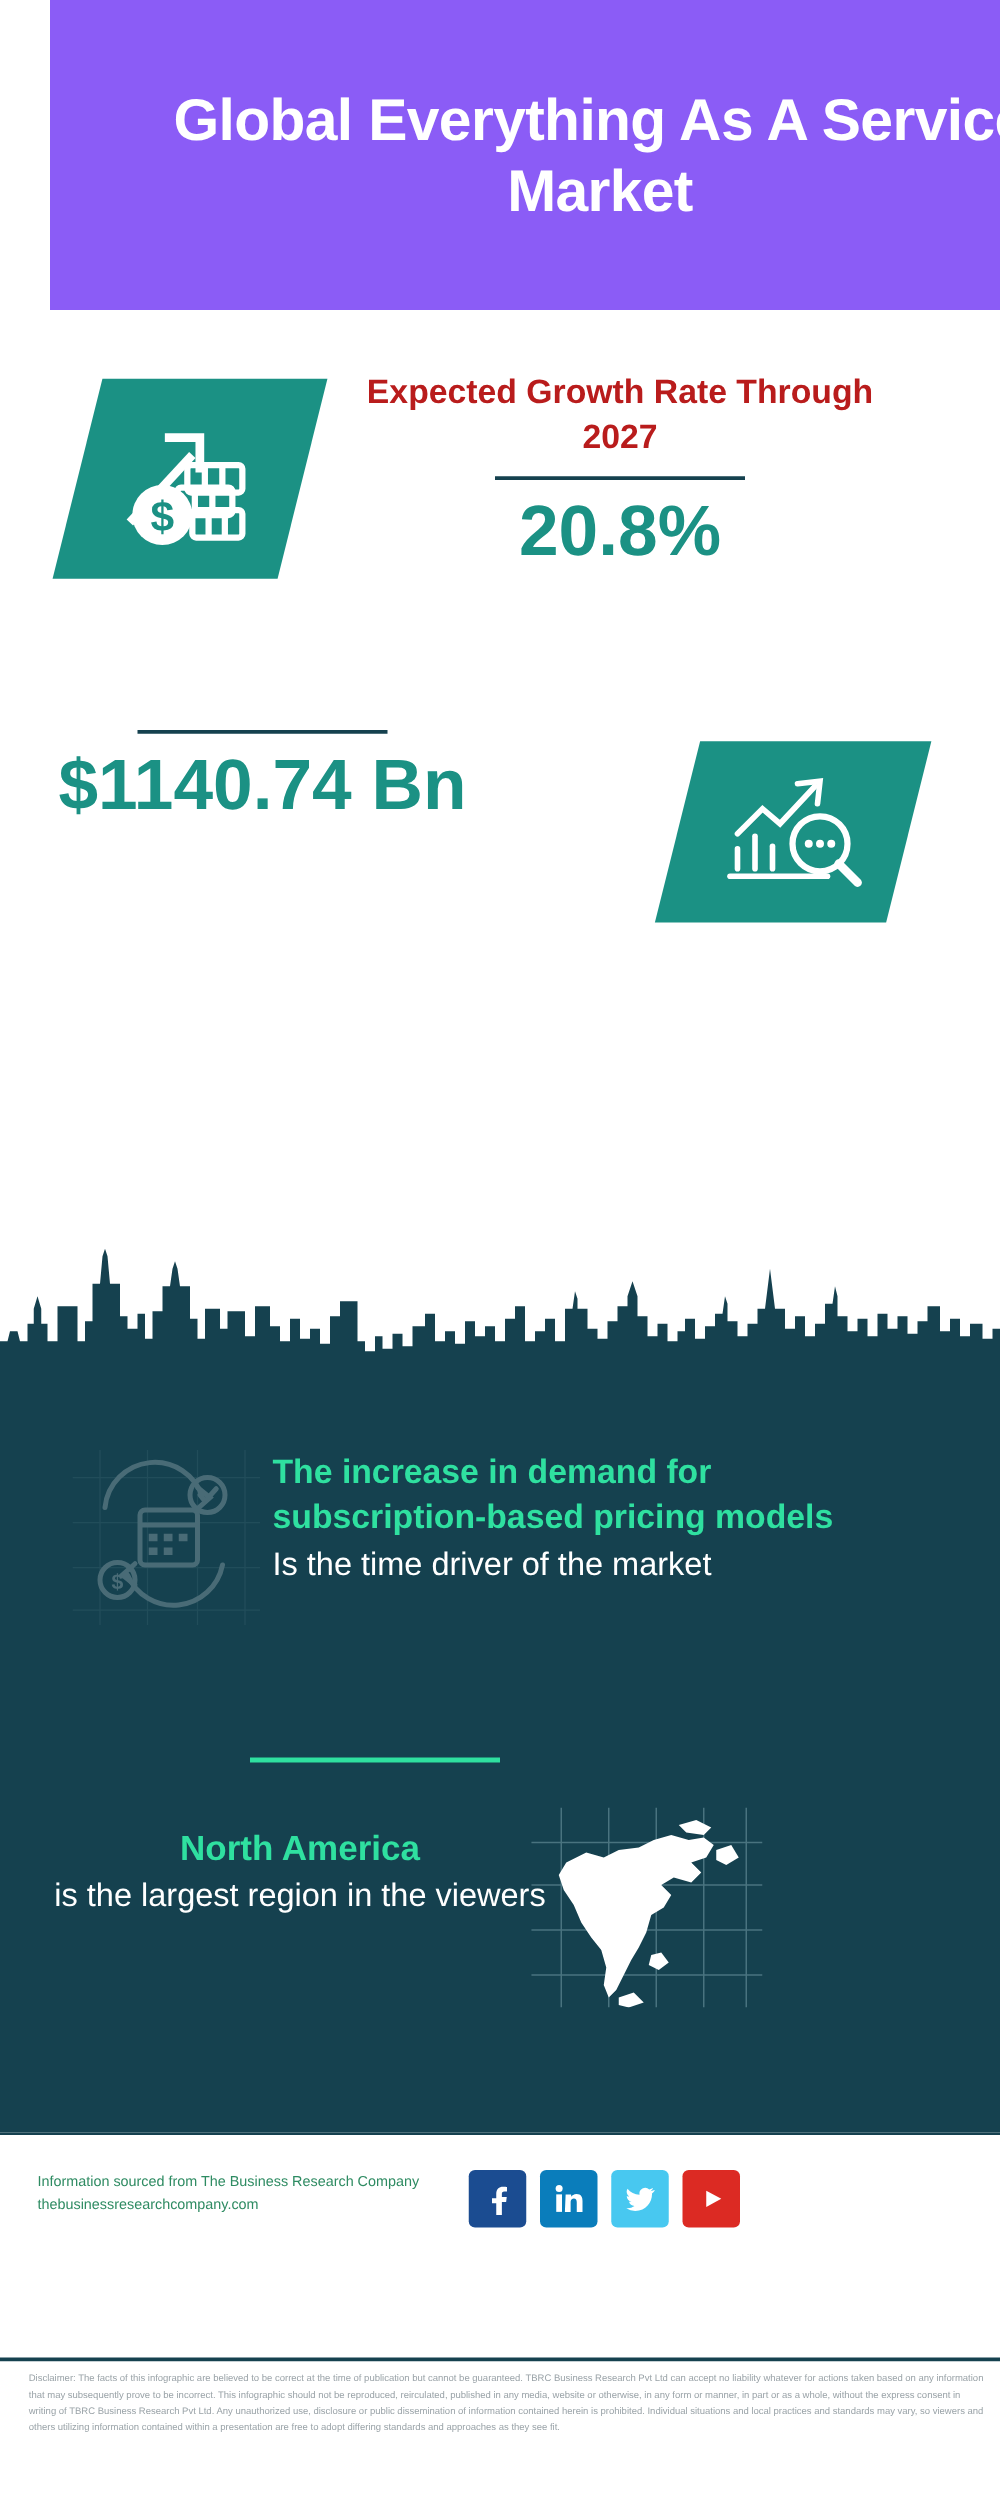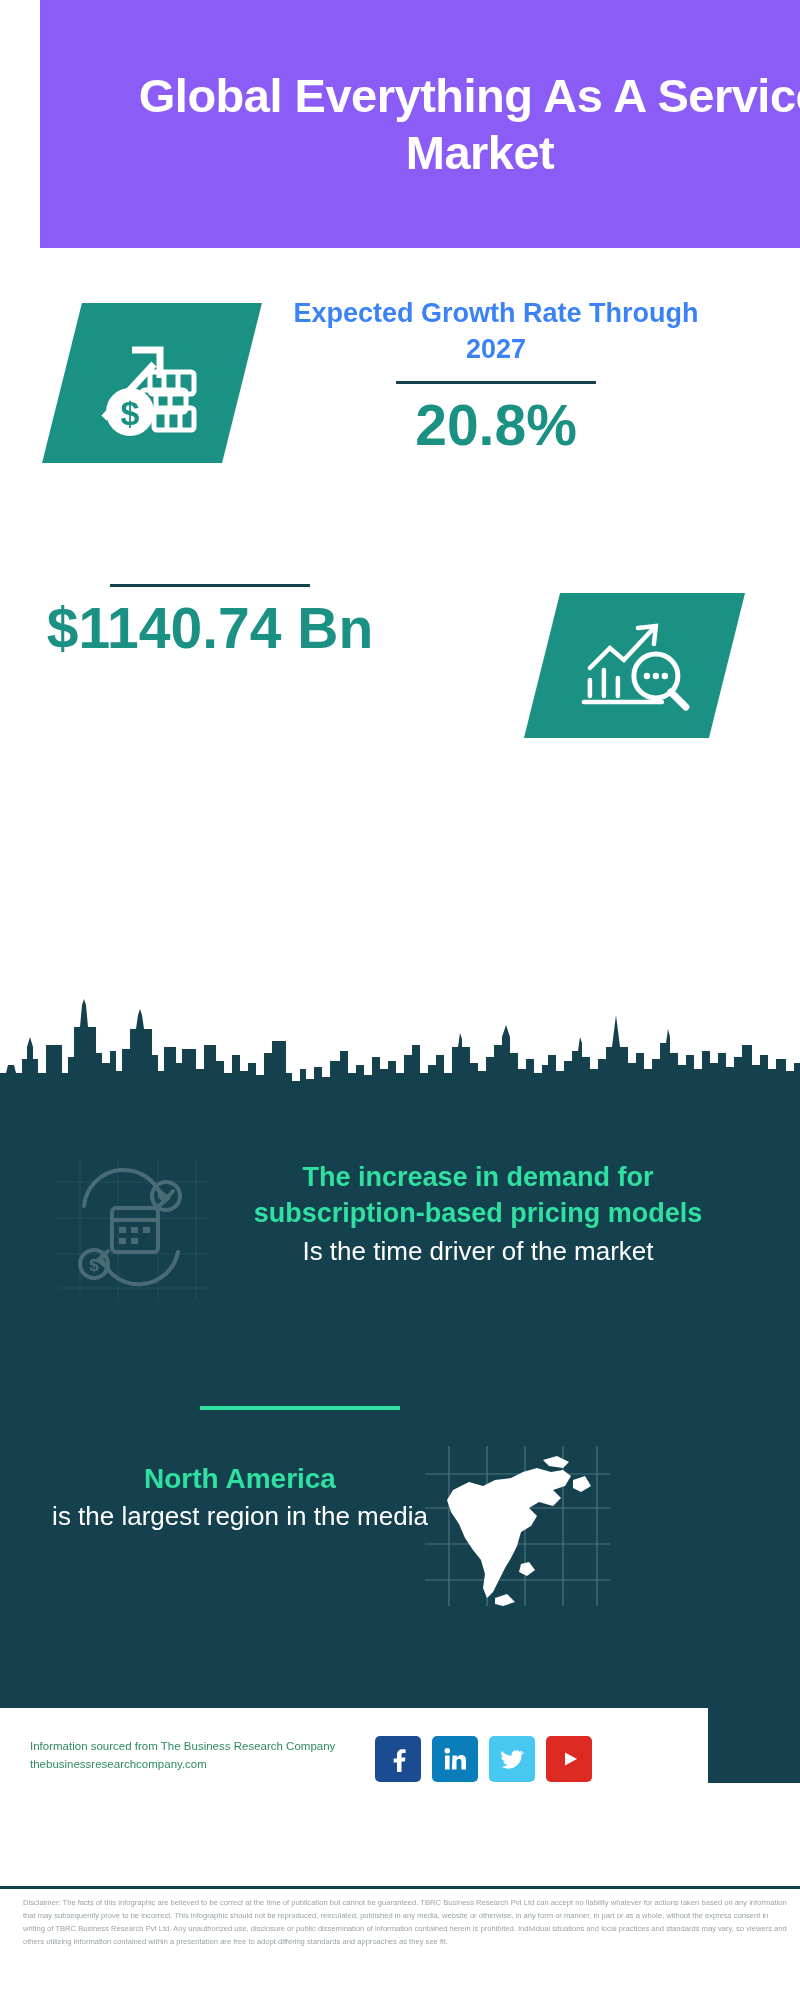--- a/index.html
+++ b/index.html
@@ -32,21 +32,21 @@
     transform:skewX(-14deg);
     display:flex; align-items:center; justify-content:center;
   }
   .badge .glyph { transform:skewX(14deg); }
   #badge1 { left:62px; top:55px; width:180px; height:160px; }
 
   .stat1-text {
     position:absolute; left:286px; top:48px; width:420px; text-align:center;
   }
   .stat-label {
-    color:#3b82f6; font-size:27px; font-weight:bold; line-height:1.32;
+    color:#b91c1c; font-size:27px; font-weight:bold; line-height:1.32;
   }
   .rule-dark {
     width:200px; height:3px; background:#15414F; margin:14px auto 10px auto;
   }
   .stat-value {
     color:#1B9184; font-size:57px; font-weight:bold; line-height:1.1;
   }
 
   
   .stat2 { position:absolute; left:0; top:548px; width:800px; height:250px; }
@@ -63,21 +63,21 @@
   .skyline {
     position:absolute; left:0; top:985px; width:800px; height:130px;
     overflow:hidden;
   }
   .skyline svg { display:block; }
 
   .gridlines { position:absolute; opacity:0.22; }
 
   
   .driver {
-    position:absolute; left:218px; top:52px; width:520px; text-align:center;
+    position:absolute; left:218px; top:52px; width:520px; text-align:left;
   }
   .green-hl {
     color:#2FE0A0; font-size:27px; font-weight:bold; line-height:1.33;
   }
   .white-sub {
     color:#ffffff; font-size:26px; font-weight:normal; line-height:1.35;
     margin-top:2px;
   }
   .rule-green {
     width:200px; height:4px; background:#2FE0A0;
@@ -90,21 +90,21 @@
   }
   .region .green-hl { font-size:28px; }
   .region .white-sub { font-size:26px; }
 
   .mapwrap {
     position:absolute; left:425px; top:338px; width:185px; height:160px;
   }
 
   
   .srcbar {
-    position:absolute; left:0; top:1706px; width:708px; height:103px;
+    position:absolute; left:0; top:1706px; width:800px; height:103px;
     background:#ffffff; border-top:2px solid #15414F;
     display:flex; align-items:center;
   }
   .src-text { position:absolute; left:30px; top:30px; width:360px; }
   .src-text div {
     color:#2E8B62; font-size:11.5px; line-height:1.55;
   }
   .socials {
     position:absolute; left:375px; top:28px;
     display:flex; gap:11px; align-items:center;
@@ -238,21 +238,21 @@
 
     <div class="driver">
       <div class="green-hl">The increase in demand for subscription-based pricing models</div>
       <div class="white-sub">Is the time driver of the market</div>
     </div>
 
     <div class="rule-green"></div>
 
     <div class="region">
       <div class="green-hl">North America</div>
-      <div class="white-sub">is the largest region in the media</div>
+      <div class="white-sub">is the largest region in the viewers</div>
     </div>
 
     <div class="mapwrap">
       <svg width="185" height="160" viewBox="0 0 185 160">
         <g stroke="#7FA6B0" stroke-width="1.2" opacity="0.5">
           <line x1="0" y1="28" x2="185" y2="28"></line>
           <line x1="0" y1="62" x2="185" y2="62"></line>
           <line x1="0" y1="98" x2="185" y2="98"></line>
           <line x1="0" y1="134" x2="185" y2="134"></line>
           <line x1="24" y1="0" x2="24" y2="160"></line>

